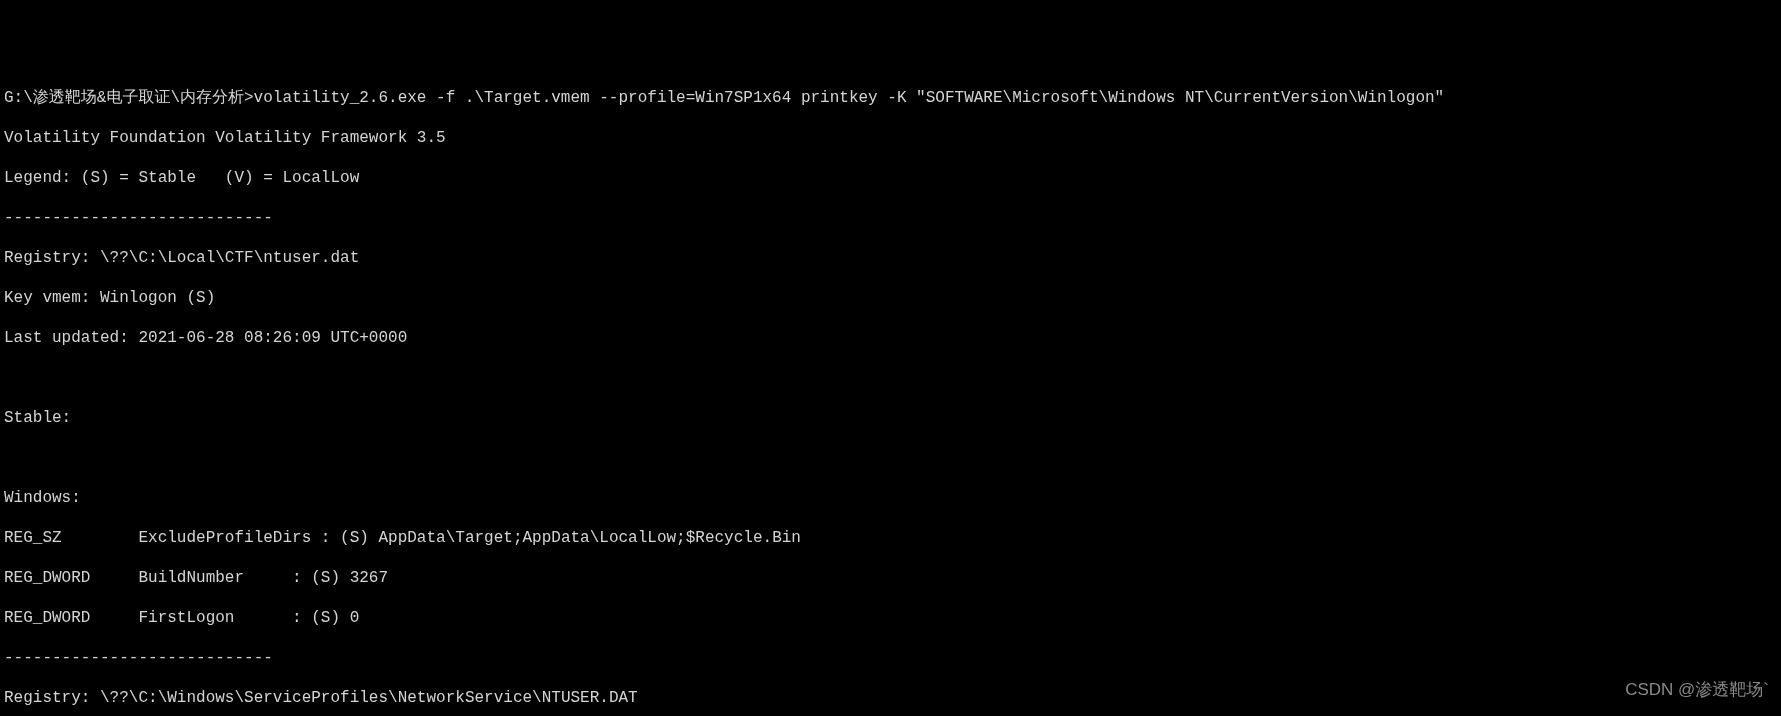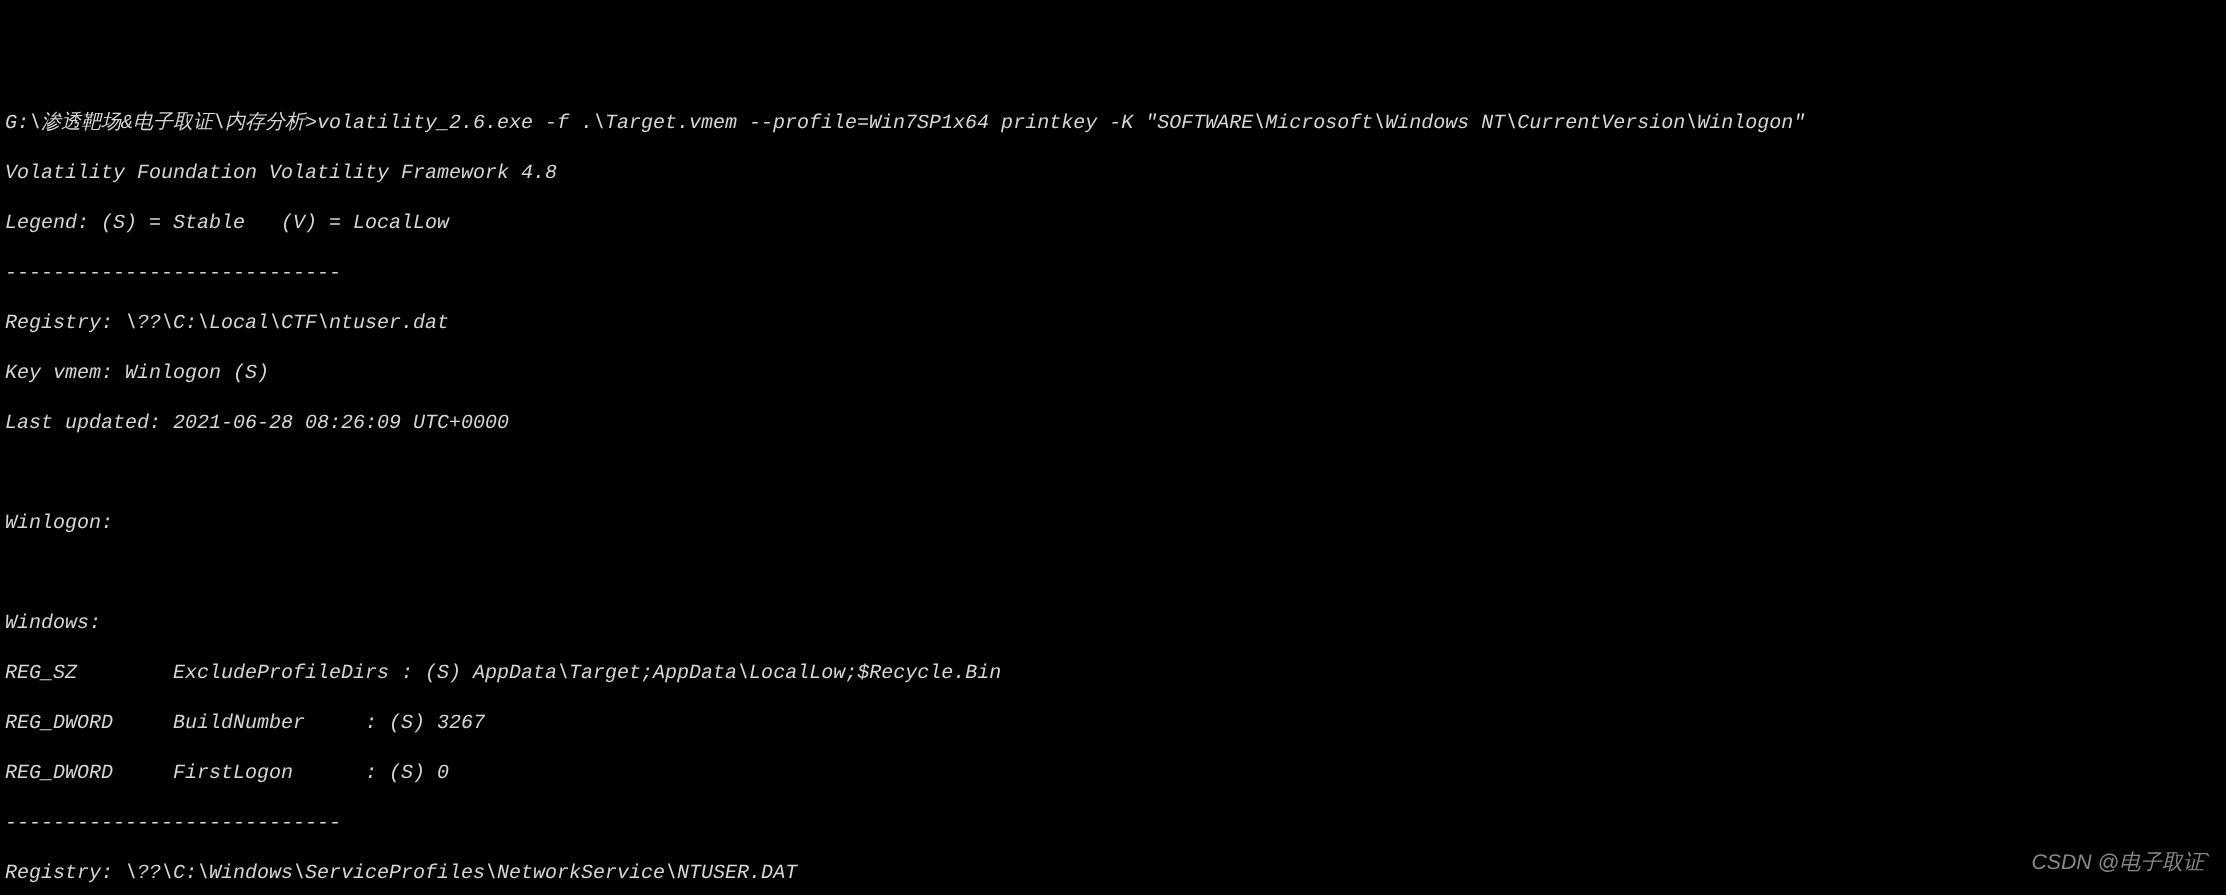--- a/index.html
+++ b/index.html
@@ -1,19 +1,18 @@
 <!DOCTYPE html>
 <html><head>
   <meta charset="utf-8">
   <style>
     * {
       margin: 0;
       padding: 0;
       box-sizing: border-box;
-      font-style: italic;
     }
     body {
       background-color: #000000;
       color: #d4d4d4;
       font-family: 'Consolas', 'Courier New', monospace;
       font-size: 16px;
       line-height: 1.25;
       width: 1781px;
       height: 716px;
       padding: 8px 4px;
@@ -32,28 +31,28 @@
       font-size: 17px;
       font-family: 'Microsoft YaHei', sans-serif;
     }
   </style>
 </head>
 <body>
 
 
 
 <div class="terminal-line"><span>G:\渗透靶场&amp;电子取证\内存分析&gt;</span><span>volatility_2.6.exe -f .\Target.vmem --profile=Win7SP1x64 printkey -K "SOFTWARE\Microsoft\Windows NT\CurrentVersion\Winlogon"</span></div>
-<div class="terminal-line">Volatility Foundation Volatility Framework 4.8</div>
+<div class="terminal-line">Volatility Foundation Volatility Framework 3.5</div>
 <div class="terminal-line">Legend: (S) = Stable   (V) = LocalLow</div>
 <div class="terminal-line">----------------------------</div>
 <div class="terminal-line">Registry: \??\C:\Local\CTF\ntuser.dat</div>
 <div class="terminal-line">Key vmem: Winlogon (S)</div>
 <div class="terminal-line">Last updated: 2021-06-28 08:26:09 UTC+0000</div>
 <div class="terminal-line"> </div>
-<div class="terminal-line">Winlogon:</div>
+<div class="terminal-line">Stable:</div>
 <div class="terminal-line"> </div>
 <div class="terminal-line">Windows:</div>
 <div class="terminal-line">REG_SZ        ExcludeProfileDirs : (S) AppData\Target;AppData\LocalLow;$Recycle.Bin</div>
 <div class="terminal-line">REG_DWORD     BuildNumber     : (S) 3267</div>
 <div class="terminal-line">REG_DWORD     FirstLogon      : (S) 0</div>
 <div class="terminal-line">----------------------------</div>
 <div class="terminal-line">Registry: \??\C:\Windows\ServiceProfiles\NetworkService\NTUSER.DAT</div>
 
 
 
@@ -66,16 +65,16 @@
 
 
 
 
 
 
 
 
 
 
-<div class="watermark">CSDN @电子取证`</div>
+<div class="watermark">CSDN @渗透靶场`</div>
 
 
 
 
 </body></html>

